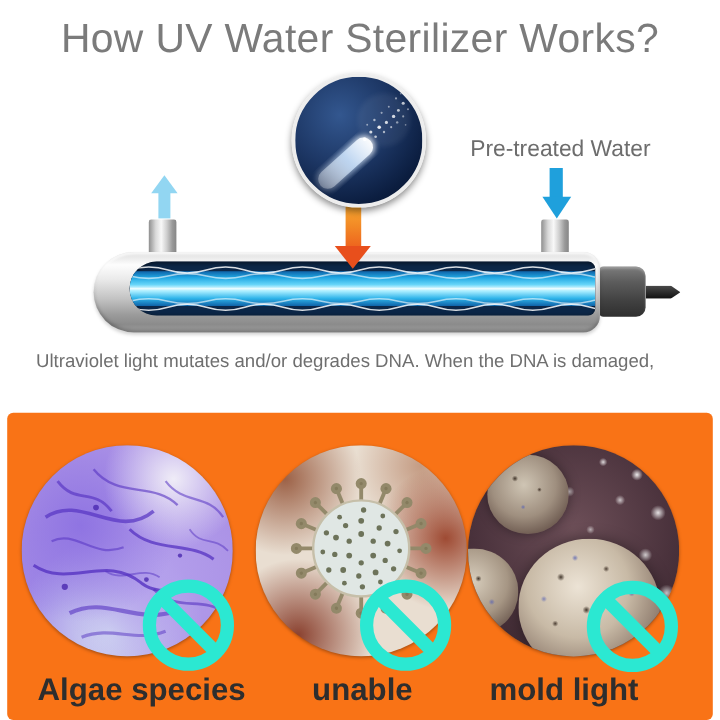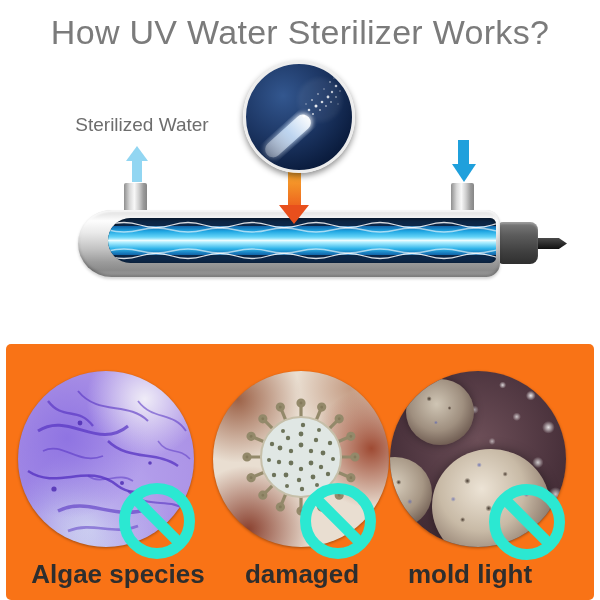--- a/index.html
+++ b/index.html
@@ -138,21 +138,21 @@
                   font-size:26px;font-weight:bold;color:#2e2e2e;}
   .organism-label.a{left:2px;} .organism-label.b{left:186px;} .organism-label.c{left:354px;}
 </style>
 </head>
 <body>
 
 <div class="page">
 
   <div class="title">How UV Water Sterilizer Works?</div>
 
-  <div class="water-label left">Sterilized Water</div>
+  <div class="water-label right">Pre-treated Water</div>
 
   <div class="up-head"></div>
   <div class="up-stem"></div>
   <div class="down-stem"></div>
   <div class="down-head"></div>
   <div class="uv-stem"></div>
   <div class="uv-head"></div>
 
   <div class="inset">
     <svg width="106" height="106" viewBox="0 0 106 106">
@@ -210,20 +210,21 @@
         <path opacity=".85" d="M0 7 q16 -5 32 0 t32 0 t32 0 t32 0 t32 0 t32 0 t32 0 t32 0 t32 0 t32 0 t32 0 t32 0 t32 0"></path>
         <path opacity=".6" d="M0 12 q16 4 32 0 t32 0 t32 0 t32 0 t32 0 t32 0 t32 0 t32 0 t32 0 t32 0 t32 0 t32 0 t32 0"></path>
         <path opacity=".6" d="M0 33 q16 -4 32 0 t32 0 t32 0 t32 0 t32 0 t32 0 t32 0 t32 0 t32 0 t32 0 t32 0 t32 0 t32 0"></path>
         <path opacity=".85" d="M0 38 q16 5 32 0 t32 0 t32 0 t32 0 t32 0 t32 0 t32 0 t32 0 t32 0 t32 0 t32 0 t32 0 t32 0"></path>
         <path opacity=".45" d="M0 22.5 h388"></path>
       </g>
     </svg>
   </div>
 
   <div class="desc">
+    <div>Ultraviolet light mutates and/or degrades DNA. When the DNA is damaged,</div>
   </div>
 
   <div class="panel">
 
     <div class="photo algae">
       <svg width="176" height="176" viewBox="0 0 176 176">
         <g fill="none" stroke="#5633c2">
           <path d="M20,60 C50,40 80,80 110,55" stroke-width="3" opacity=".7"></path>
           <path d="M10,100 C40,120 70,90 100,115 C120,130 140,110 165,125" stroke-width="2.5" opacity=".8"></path>
           <path d="M40,140 C70,125 95,150 130,138" stroke-width="3.5" opacity=".6"></path>
@@ -363,17 +364,17 @@
     <div class="no-sign b">
       <div class="no-ring"></div>
       <div class="no-bar"></div>
     </div>
     <div class="no-sign c">
       <div class="no-ring"></div>
       <div class="no-bar"></div>
     </div>
 
     <div class="organism-label a">Algae species</div>
-    <div class="organism-label b">damaged</div>
+    <div class="organism-label b">unable</div>
     <div class="organism-label c">mold light</div>
   </div>
 
 </div>
 
 </body></html>

